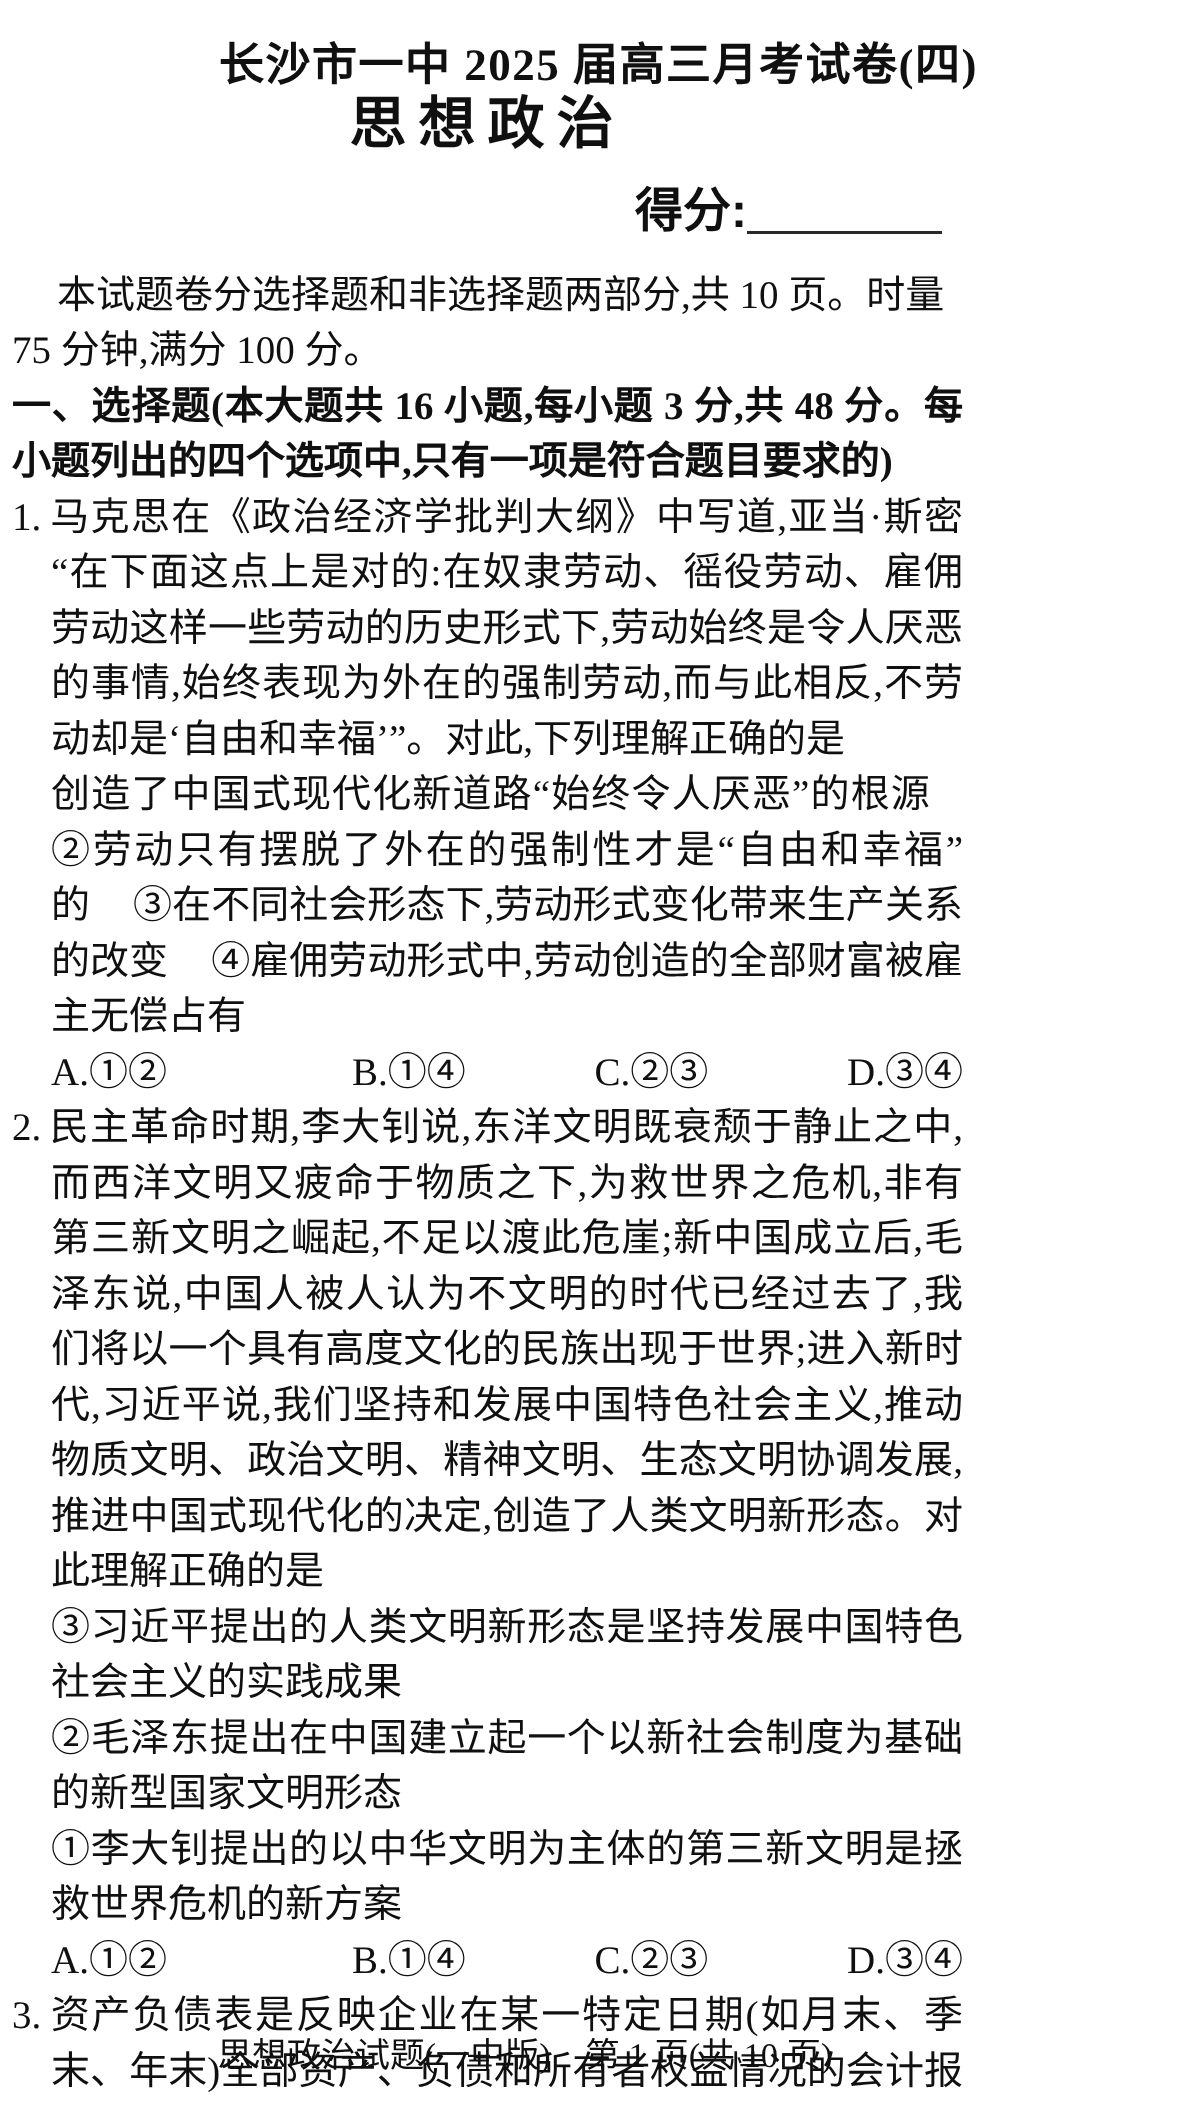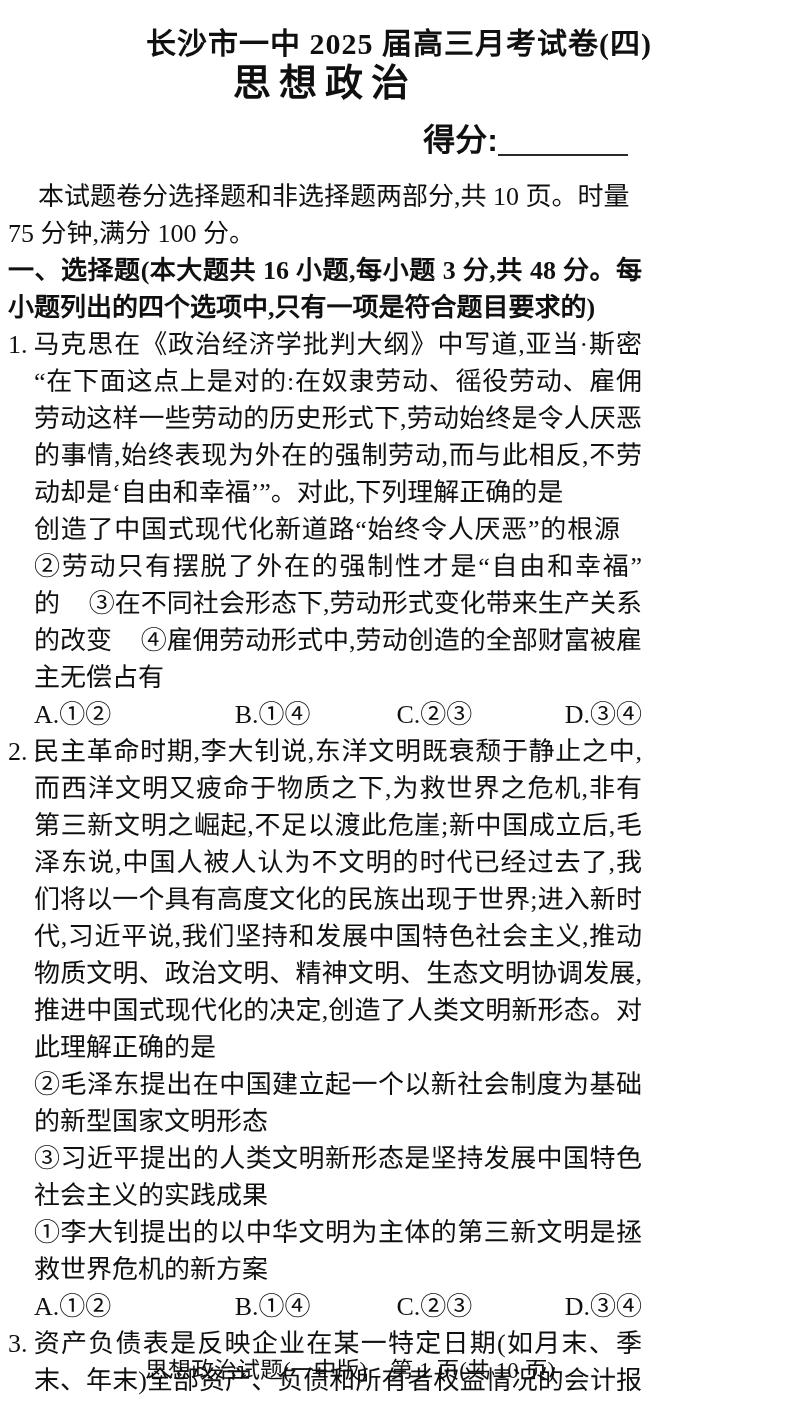--- a/index.html
+++ b/index.html
@@ -132,22 +132,22 @@
     <div class="opts-row">
       <span class="opt opt-a">A.①②</span>
       <span class="opt opt-b">B.①④</span>
       <span class="opt opt-c">C.②③</span>
       <span class="opt opt-d">D.③④</span>
     </div>
   </section>
 
   <section class="question">
     <p class="stem"><span class="qnum">2.</span><span>民主革命时期,李大钊说,东洋文明既衰颓于静止之中,而西洋文明又疲命于物质之下,为救世界之危机,非有第三新文明之崛起,不足以渡此危崖;新中国成立后,毛泽东说,中国人被人认为不文明的时代已经过去了,我们将以一个具有高度文化的民族出现于世界;进入新时代,习近平说,我们坚持和发展中国特色社会主义,推动物质文明、政治文明、精神文明、生态文明协调发展,推进中国式现代化的决定,创造了人类文明新形态。对此理解正确的是</span></p>
+    <div class="stmt-line">③习近平提出的人类文明新形态是坚持发展中国特色社会主义的实践成果</div>
     <div class="stmt-line">②毛泽东提出在中国建立起一个以新社会制度为基础的新型国家文明形态</div>
-    <div class="stmt-line">③习近平提出的人类文明新形态是坚持发展中国特色社会主义的实践成果</div>
     <div class="stmt-line">①李大钊提出的以中华文明为主体的第三新文明是拯救世界危机的新方案</div>
     <div class="opts-row">
       <span class="opt opt-a">A.①②</span>
       <span class="opt opt-b">B.①④</span>
       <span class="opt opt-c">C.②③</span>
       <span class="opt opt-d">D.③④</span>
     </div>
   </section>
 
   <section class="question">

